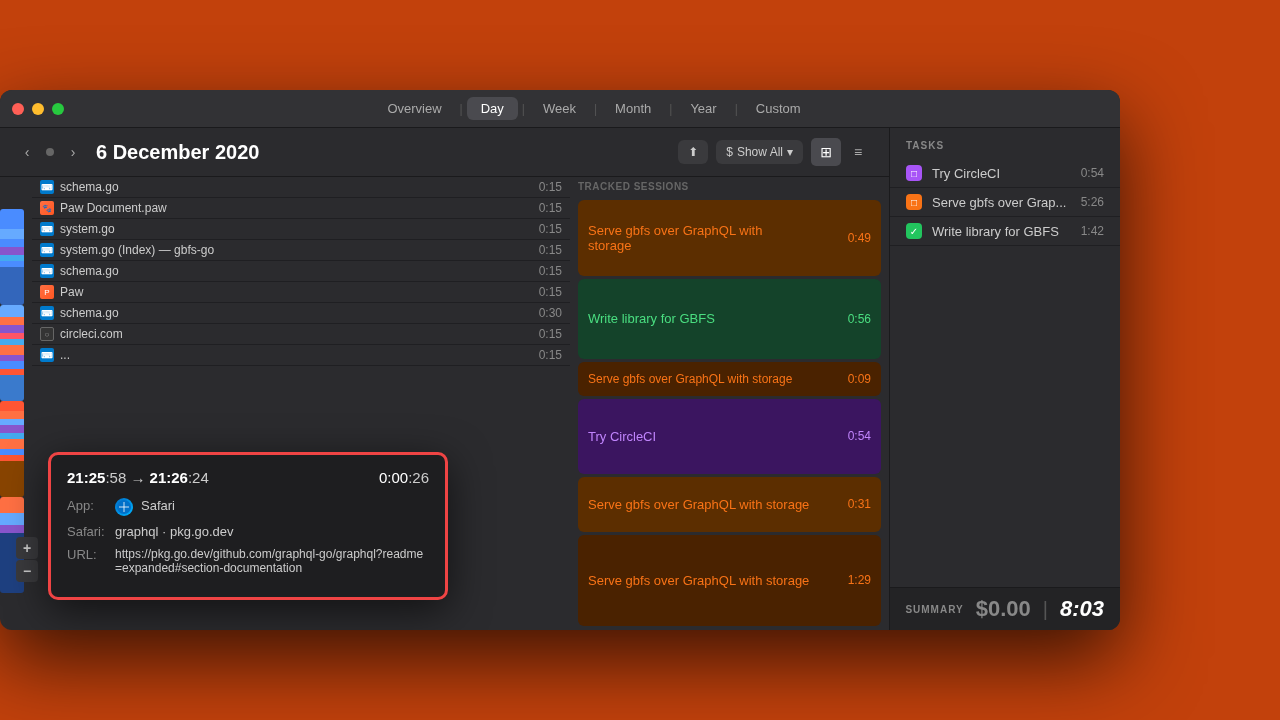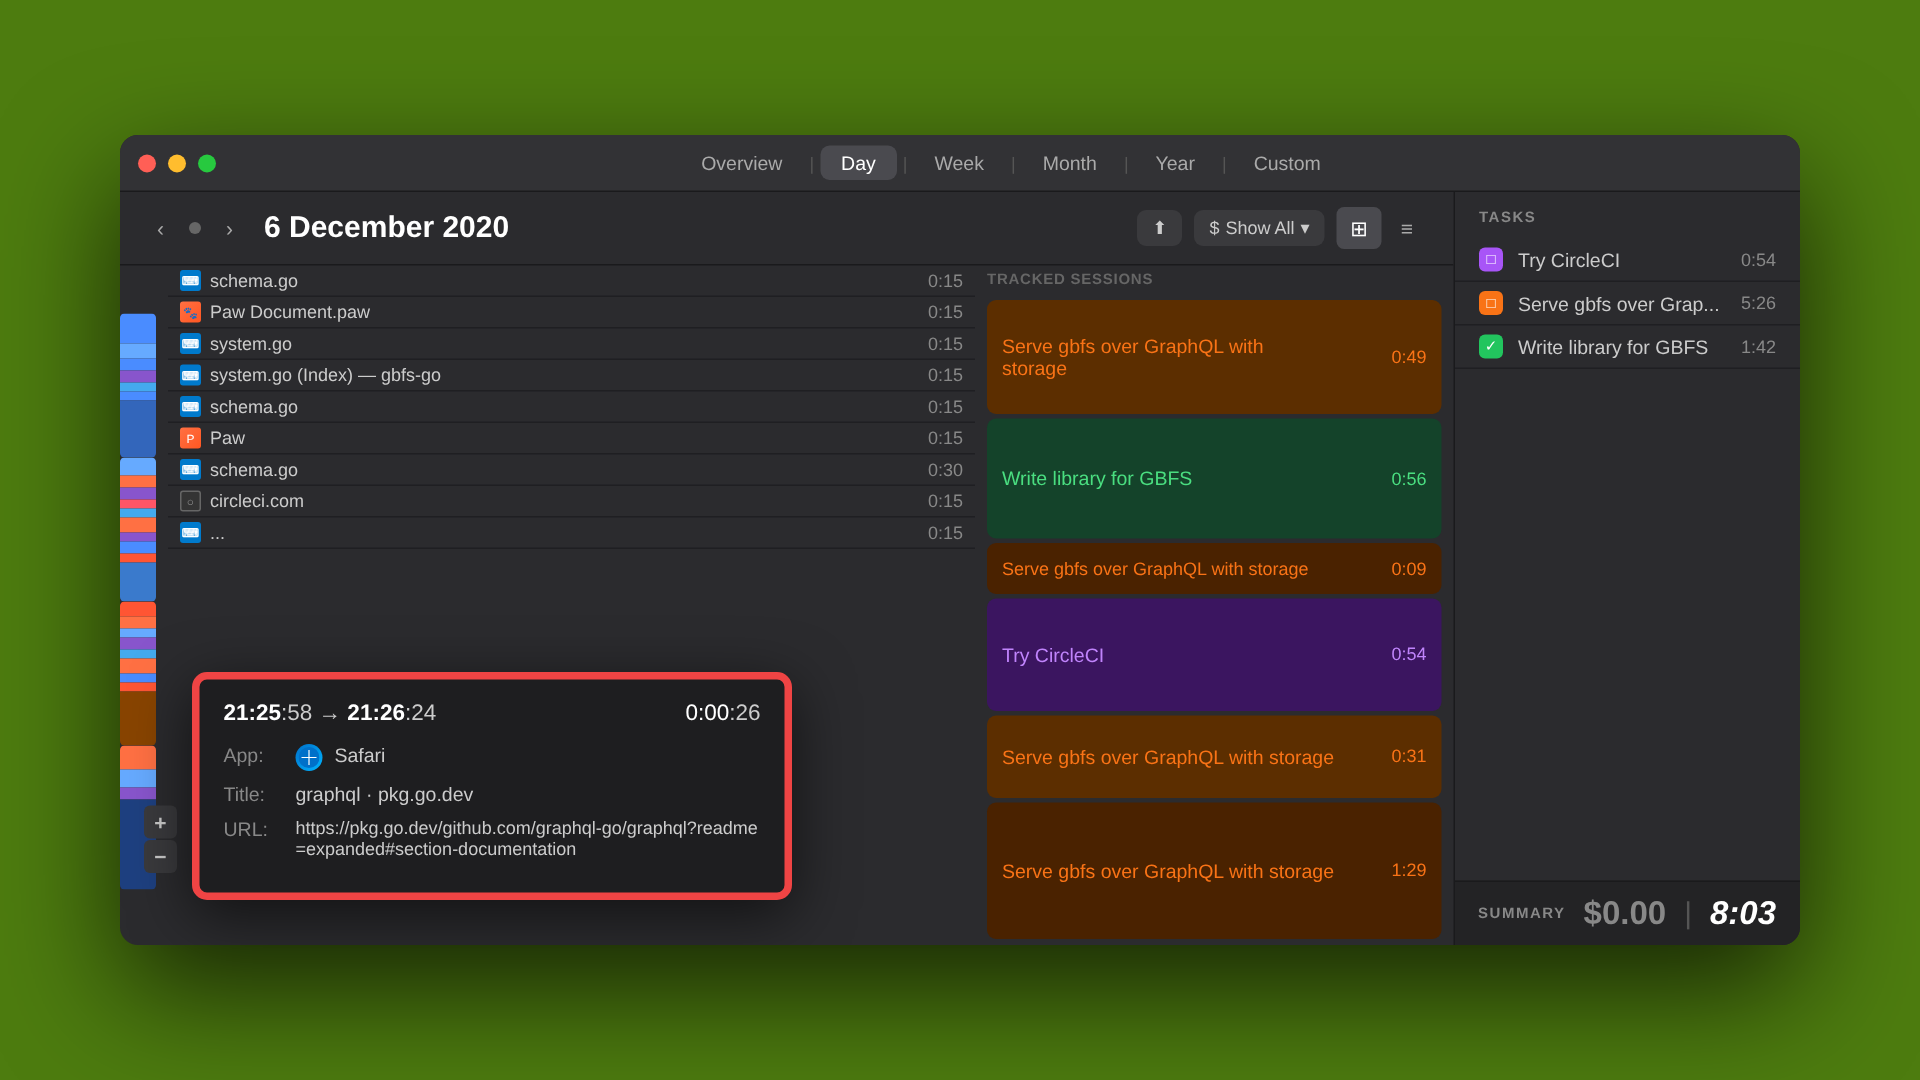--- a/index.html
+++ b/index.html
@@ -10,24 +10,24 @@
       justify-content: center;
       width: 1280px;
       height: 720px;
       font-family: -apple-system, BlinkMacSystemFont, 'Helvetica Neue', sans-serif;
       overflow: hidden;
     }
 
     .app-background {
       position: absolute;
       inset: 0;
-      background: #4d7c0f;
-      display: flex;
-      align-items: center;
-      justify-content: center;
+      background: #c2410c;
+      display: flex;
+      align-items: center;
+      justify-content: flex-start;
     }
 
     .app-title-bg {
       position: absolute;
       top: 0;
       left: 0;
       right: 0;
       bottom: 0;
       display: flex;
       align-items: center;
@@ -425,21 +425,21 @@
     .tooltip-popup {
       position: absolute;
       bottom: 30px;
       left: 48px;
       width: 400px;
       background: #1e1e20;
       border-radius: 10px;
       padding: 14px 16px;
       box-shadow: 0 10px 40px rgba(0,0,0,0.6);
       z-index: 100;
-      border: 5px solid #ef4444;
+      border: 3px solid #ef4444;
     }
 
     .tooltip-header {
       display: flex;
       justify-content: space-between;
       align-items: center;
       margin-bottom: 12px;
     }
 
     .tooltip-time-range {
@@ -759,21 +759,21 @@
             <div class="safari-icon">
               <svg width="14" height="14" viewBox="0 0 14 14">
                 <circle cx="7" cy="7" r="7" fill="#0070c9"></circle>
                 <line x1="7" y1="2" x2="7" y2="12" stroke="white" stroke-width="0.8"></line>
                 <line x1="2" y1="7" x2="12" y2="7" stroke="white" stroke-width="0.8"></line>
               </svg>
             </div>
             <span class="tooltip-value">Safari</span>
           </div>
           <div class="tooltip-row">
-            <span class="tooltip-label">Title:</span>
+            <span class="tooltip-label">Safari:</span>
             <span class="tooltip-value">graphql · pkg.go.dev</span>
           </div>
           <div class="tooltip-row">
             <span class="tooltip-label">URL:</span>
             <span class="tooltip-value" style="word-break:break-all; font-size:12px;">https://pkg.go.dev/github.com/graphql-go/graphql?readme=expanded#section-documentation</span>
           </div>
         </div>
 
       </div>
 

